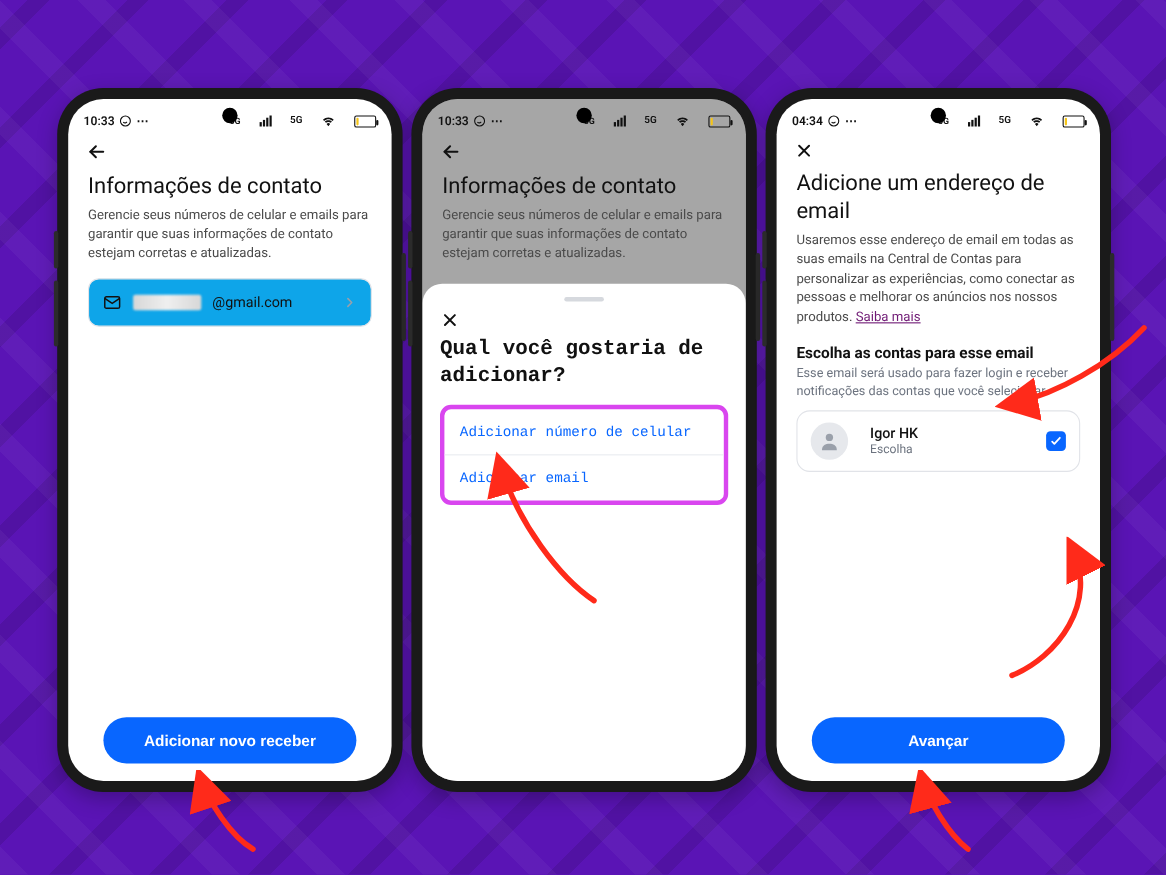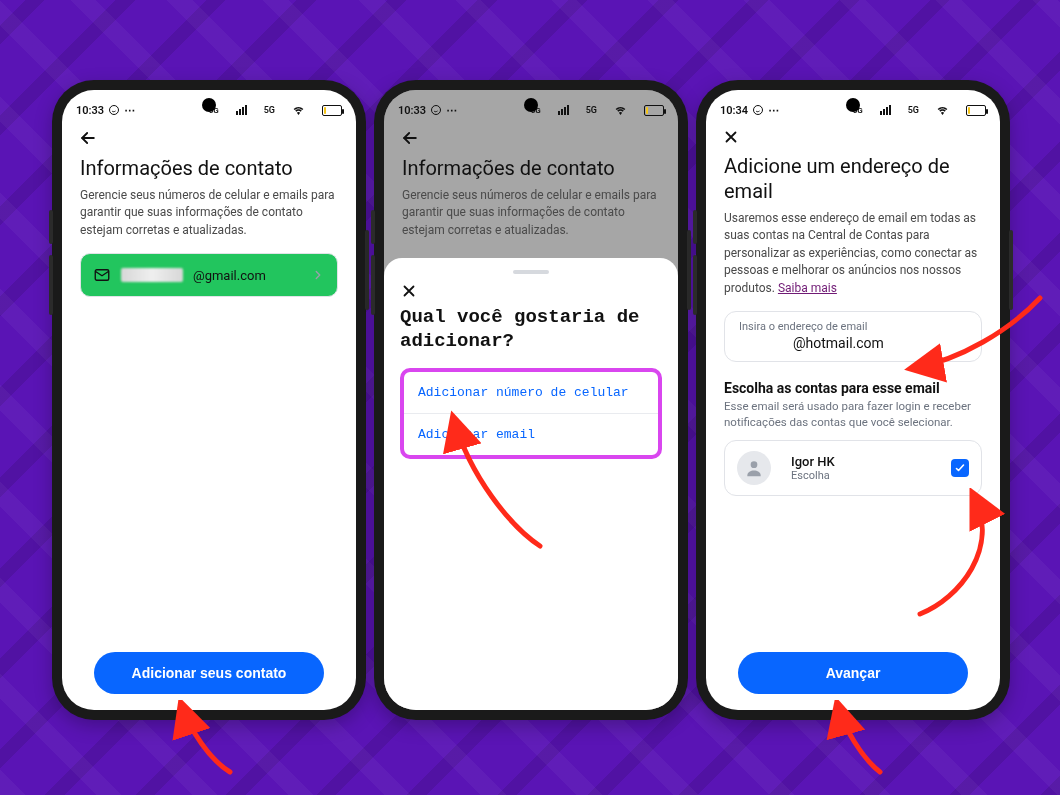--- a/index.html
+++ b/index.html
@@ -62,21 +62,21 @@
     display:flex;align-items:center;padding:1px;box-sizing:border-box;
   }
   .battery:after{content:"";position:absolute;right:-3px;top:3px;width:2px;height:5px;background:#111;border-radius:1px}
   .battery .fill{height:100%;background:#f5c518;border-radius:1px}
 
   .topbar{padding:4px 16px 0 16px}
   .content{padding:0 18px;flex:1;display:flex;flex-direction:column}
   h1.title{font-size:20px;font-weight:400;color:#111;margin:4px 0 6px 0;line-height:1.25}
   p.desc{font-size:12px;color:#4a4a4a;margin:0 0 14px 0;line-height:1.45}
   .card{
-    border:1px solid #e1e3e8;border-radius:10px;background:#22c55e;
+    border:1px solid #e1e3e8;border-radius:10px;background:#0ea5e9;
   }
   .row{
     display:flex;align-items:center;gap:10px;padding:12px 12px;font-size:13px;color:#111;
   }
   .row .blur{
     width:62px;height:14px;border-radius:2px;
     background:linear-gradient(90deg,#d7d7d7,#efefef,#d7d7d7);
     filter:blur(1px);
   }
   .spacer{flex:1}
@@ -197,21 +197,21 @@
           <span class="ic">
             <svg width="14" height="14" viewBox="0 0 24 24" fill="none" stroke="#9aa0aa" stroke-width="2.4" stroke-linecap="round" stroke-linejoin="round">
                 <path d="M9 6l6 6-6 6"></path>
               </svg>
           </span>
         </div>
       </div>
 
       <div class="spacer"></div>
       <div class="bottom-area">
-        <button class="primary-btn">Adicionar seus contato</button>
+        <button class="primary-btn">Adicionar novo receber</button>
       </div>
     </div>
   </div>
 </div>
 
 <div class="phone" id="phone2">
   <div class="btn-side btn-r"></div>
   <div class="btn-side btn-l1"></div>
   <div class="btn-side btn-l2"></div>
   <div class="screen">
@@ -283,21 +283,21 @@
 
 <div class="phone" id="phone3">
   <div class="btn-side btn-r"></div>
   <div class="btn-side btn-l1"></div>
   <div class="btn-side btn-l2"></div>
   <div class="screen">
     <div class="notch"></div>
 
     <div class="statusbar">
       <div class="status-left">
-        <span>10:34</span>
+        <span>04:34</span>
         <span class="ic">
           <svg width="12" height="12" viewBox="0 0 24 24" fill="none" stroke="#111" stroke-width="2">
               <circle cx="12" cy="12" r="9"></circle>
               <path d="M8 14c1 1 3 2 5 1l2-1"></path>
             </svg>
         </span>
         <span class="ic">⋯</span>
       </div>
       <div class="status-right">
         <span class="ic" style="font-size:8px;font-weight:700">5G</span>
@@ -323,30 +323,23 @@
       <span class="ic">
         <svg width="18" height="18" viewBox="0 0 24 24" fill="none" stroke="#111" stroke-width="2.4" stroke-linecap="round">
             <path d="M6 6l12 12M18 6L6 18"></path>
           </svg>
       </span>
     </div>
 
     <div class="content">
       <h1 class="title">Adicione um endereço de email</h1>
       <p class="desc">
-        <span>Usaremos esse endereço de email em todas as suas contas na Central de Contas para personalizar as experiências, como conectar as pessoas e melhorar os anúncios nos nossos produtos. </span><a href="#" class="link">Saiba mais</a>
+        <span>Usaremos esse endereço de email em todas as suas emails na Central de Contas para personalizar as experiências, como conectar as pessoas e melhorar os anúncios nos nossos produtos. </span><a href="#" class="link">Saiba mais</a>
       </p>
 
-      <div class="input-wrap">
-        <div class="float-label">Insira o endereço de email</div>
-        <div class="input-val">
-          <span class="blur" style="width:54px;height:13px"></span>
-          <span>@hotmail.com</span>
-        </div>
-      </div>
 
       <div class="subhead">Escolha as contas para esse email</div>
       <p class="subdesc">Esse email será usado para fazer login e receber notificações das contas que você selecionar.</p>
 
       <div class="acct-card">
         <div class="acct-row">
           <span class="avatar">
             <svg width="20" height="20" viewBox="0 0 24 24" fill="#9aa0aa">
                 <circle cx="12" cy="8" r="4"></circle>
                 <path d="M4 21c0-4 4-6 8-6s8 2 8 6v1H4v-1z"></path>

